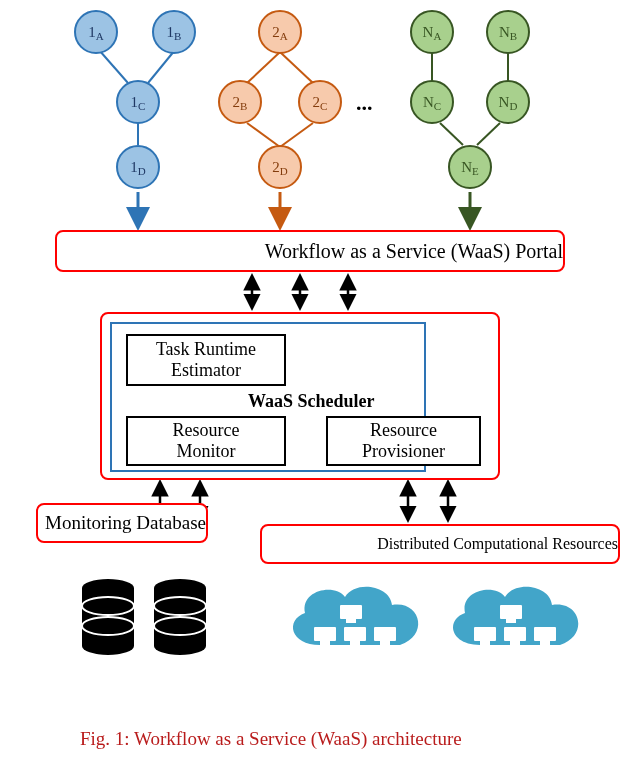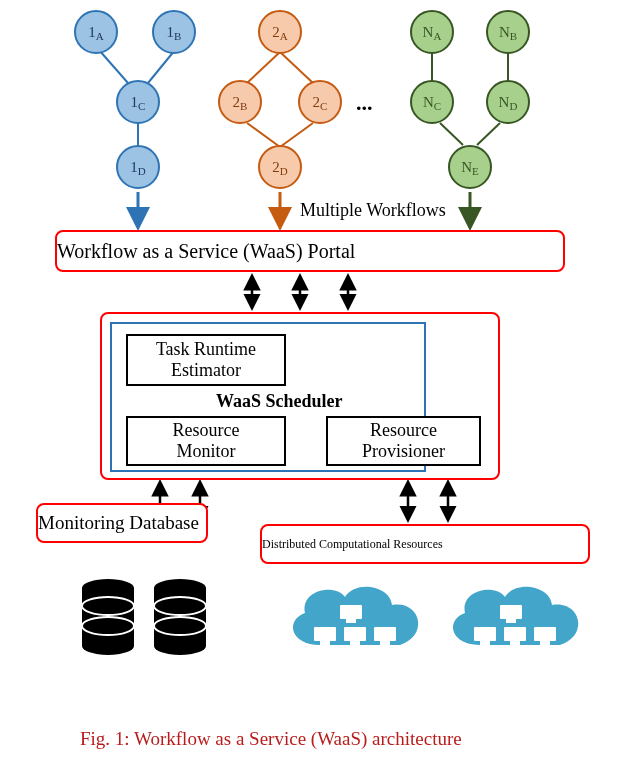--- a/index.html
+++ b/index.html
@@ -36,21 +36,21 @@
   }
 
   
   .redbox {
     position: absolute;
     border: 2.5px solid #ff0000;
     border-radius: 8px;
     background: #ffffff;
     display: flex;
     align-items: center;
-    justify-content: flex-start;
+    justify-content: flex-end;
     font-size: 20px;
     text-align: center;
   }
 
   
   .schedbox {
     position: absolute;
     border: 2px solid #2e74b5;
     background: #ffffff;
   }
@@ -218,43 +218,42 @@
   </div>
   <div class="wf-node wf-green" style="left:486px; top:80px">
     <span>N</span>
       <span class="sub">D</span>
   </div>
   <div class="wf-node wf-green" style="left:448px; top:145px">
     <span>N</span>
       <span class="sub">E</span>
   </div>
 
-  <div class="label-mw" style="left:300px; top:200px">Multiple Workflows</div>
 
   <div class="redbox" style="left:55px; top:230px; width:510px; height:42px">
     <span>Workflow as a Service (WaaS) Portal</span>
   </div>
 
   <div class="redbox" style="left:100px; top:312px; width:400px; height:168px; display:block">
 
     <div class="schedbox" style="left:8px; top:8px; width:316px; height:150px">
       <div class="innerbox" style="left:14px; top:10px; width:160px; height:52px; white-space:pre-line">Task Runtime
 Estimator</div>
-      <div class="sched-label" style="left:104px; top:67px">WaaS Scheduler</div>
+      <div class="sched-label" style="left:136px; top:67px">WaaS Scheduler</div>
       <div class="innerbox" style="left:14px; top:92px; width:160px; height:50px; white-space:pre-line">Resource
 Monitor</div>
       <div class="innerbox" style="left:214px; top:92px; width:155px; height:50px; white-space:pre-line">Resource
 Provisioner</div>
     </div>
   </div>
 
   <div class="redbox" style="left:36px; top:503px; width:172px; height:40px; font-size:19px">
     <span>Monitoring Database</span>
   </div>
-  <div class="redbox" style="left:260px; top:524px; width:330px; height:40px; font-size:12px">
+  <div class="redbox" style="left:260px; top:524px; width:360px; height:40px; font-size:16px">
     <span>Distributed Computational Resources</span>
   </div>
 
   <svg class="db-icon" style="left:80px; top:578px" width="56" height="80" viewBox="0 0 56 80">
     <ellipse cx="28" cy="10" rx="26" ry="9" fill="#000"></ellipse>
     <path d="M2,10 L2,68 A26,9 0 0 0 54,68 L54,10 Z" fill="#000"></path>
     <ellipse cx="28" cy="28" rx="26" ry="9" fill="none" stroke="#fff" stroke-width="2"></ellipse>
     <ellipse cx="28" cy="48" rx="26" ry="9" fill="none" stroke="#fff" stroke-width="2"></ellipse>
   </svg>
   <svg class="db-icon" style="left:152px; top:578px" width="56" height="80" viewBox="0 0 56 80">

